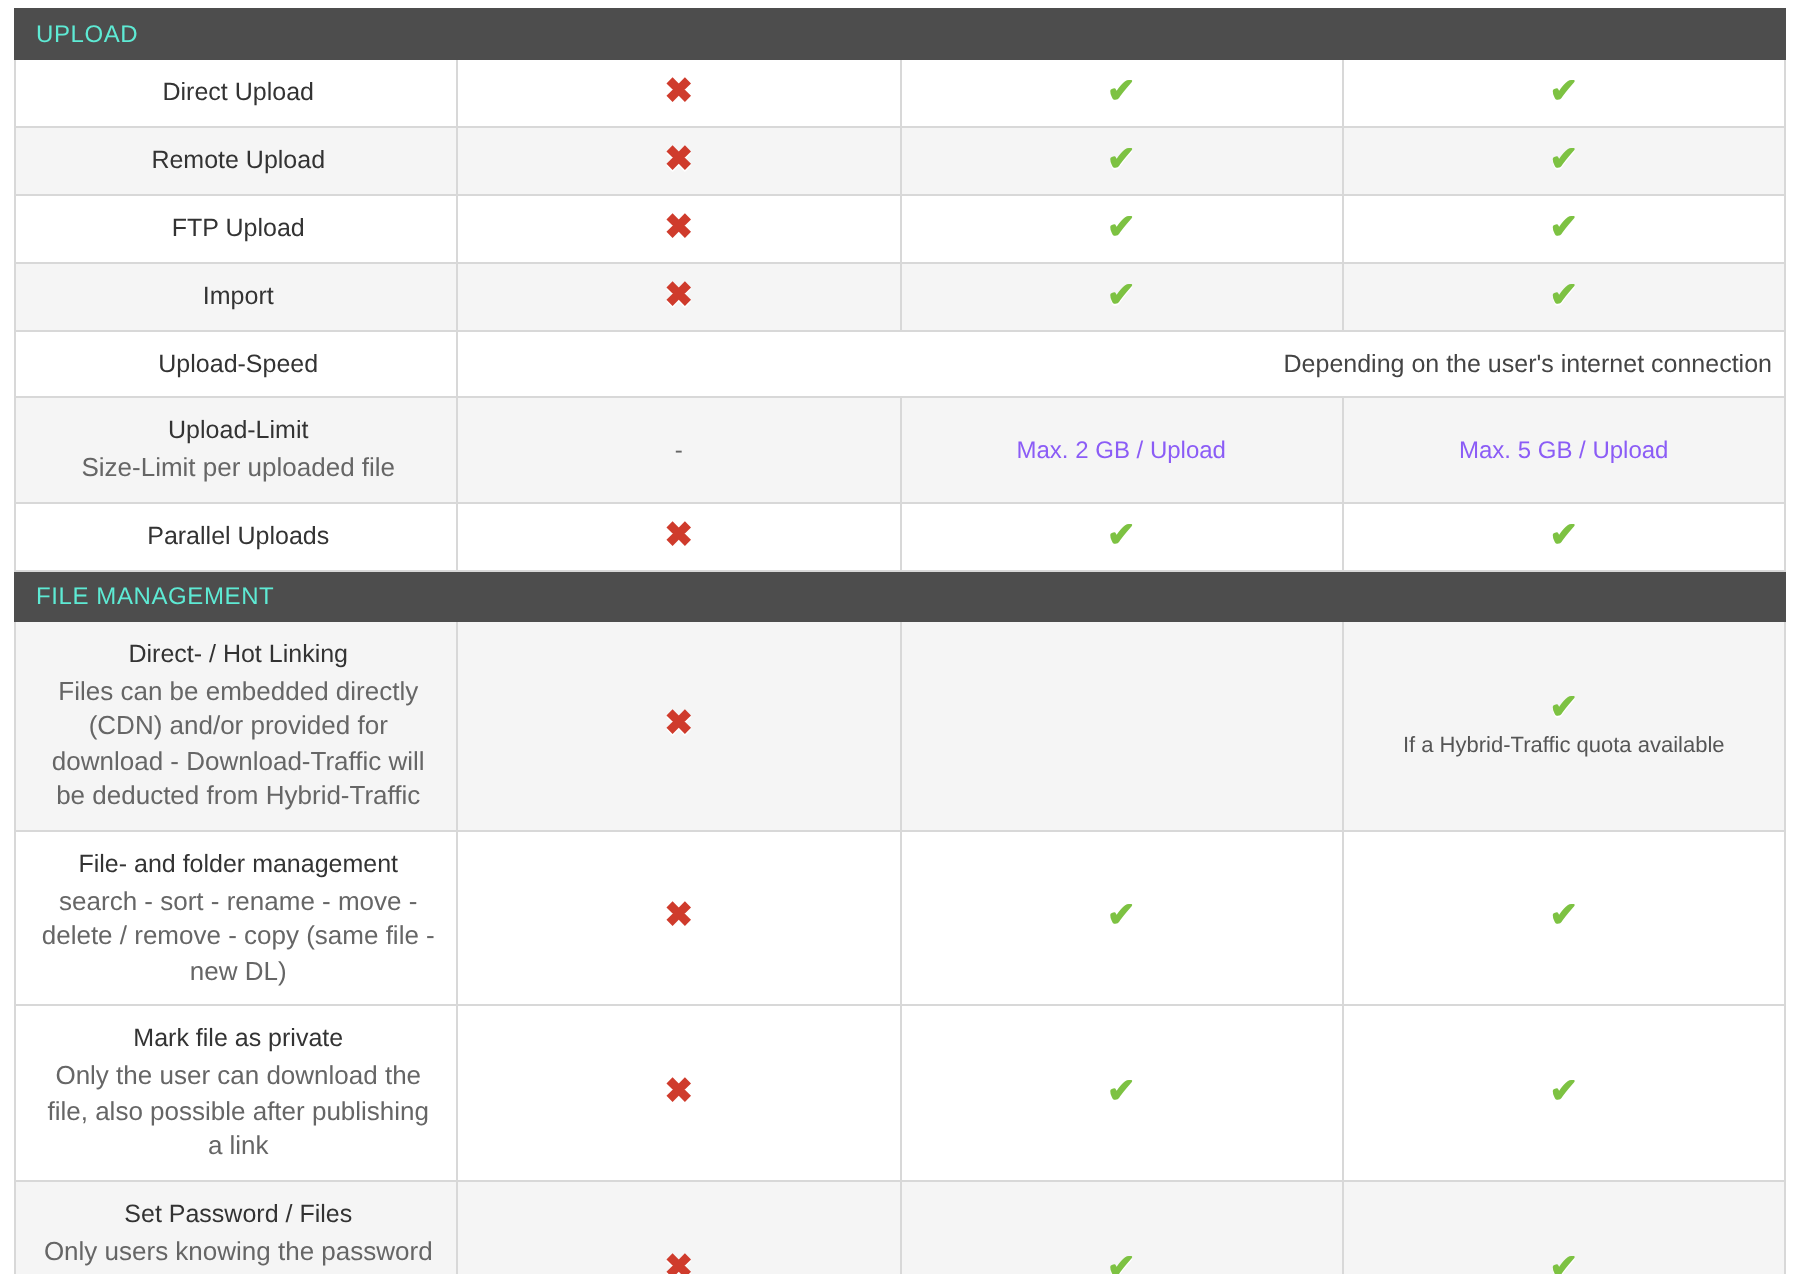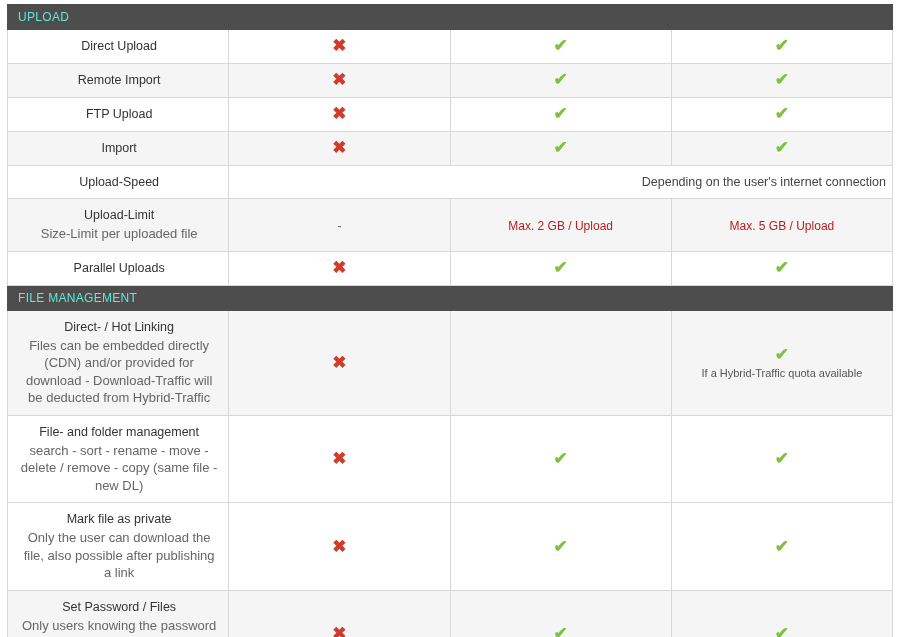--- a/index.html
+++ b/index.html
@@ -79,21 +79,21 @@
   .mark.dash { color: #666666; font-size: 12px; font-weight: normal; }
 
   .cell-note {
     font-size: 11px;
     color: #555555;
     margin-top: 2px;
     line-height: 1.3;
   }
   .cell-text {
     font-size: 12px;
-    color: #b91c1c;
+    color: #8b5cf6;
   }
   .span-note {
     text-align: right;
     font-size: 12.5px;
     color: #444444;
     padding: 9px 6px;
   }
 </style>
 </head>
 <body>
@@ -111,21 +111,21 @@
         <td class="feature-name">
           <div class="f-title">Direct Upload</div>
         </td>
         <td class="plan-cell"><span class="mark no">✖</span></td>
         <td class="plan-cell"><span class="mark yes">✔</span></td>
         <td class="plan-cell"><span class="mark yes">✔</span></td>
       </tr>
 
       <tr class="feature-row alt">
         <td class="feature-name">
-          <div class="f-title">Remote Import</div>
+          <div class="f-title">Remote Upload</div>
         </td>
         <td class="plan-cell"><span class="mark no">✖</span></td>
         <td class="plan-cell"><span class="mark yes">✔</span></td>
         <td class="plan-cell"><span class="mark yes">✔</span></td>
       </tr>
 
       <tr class="feature-row">
         <td class="feature-name">
           <div class="f-title">FTP Upload</div>
         </td>

